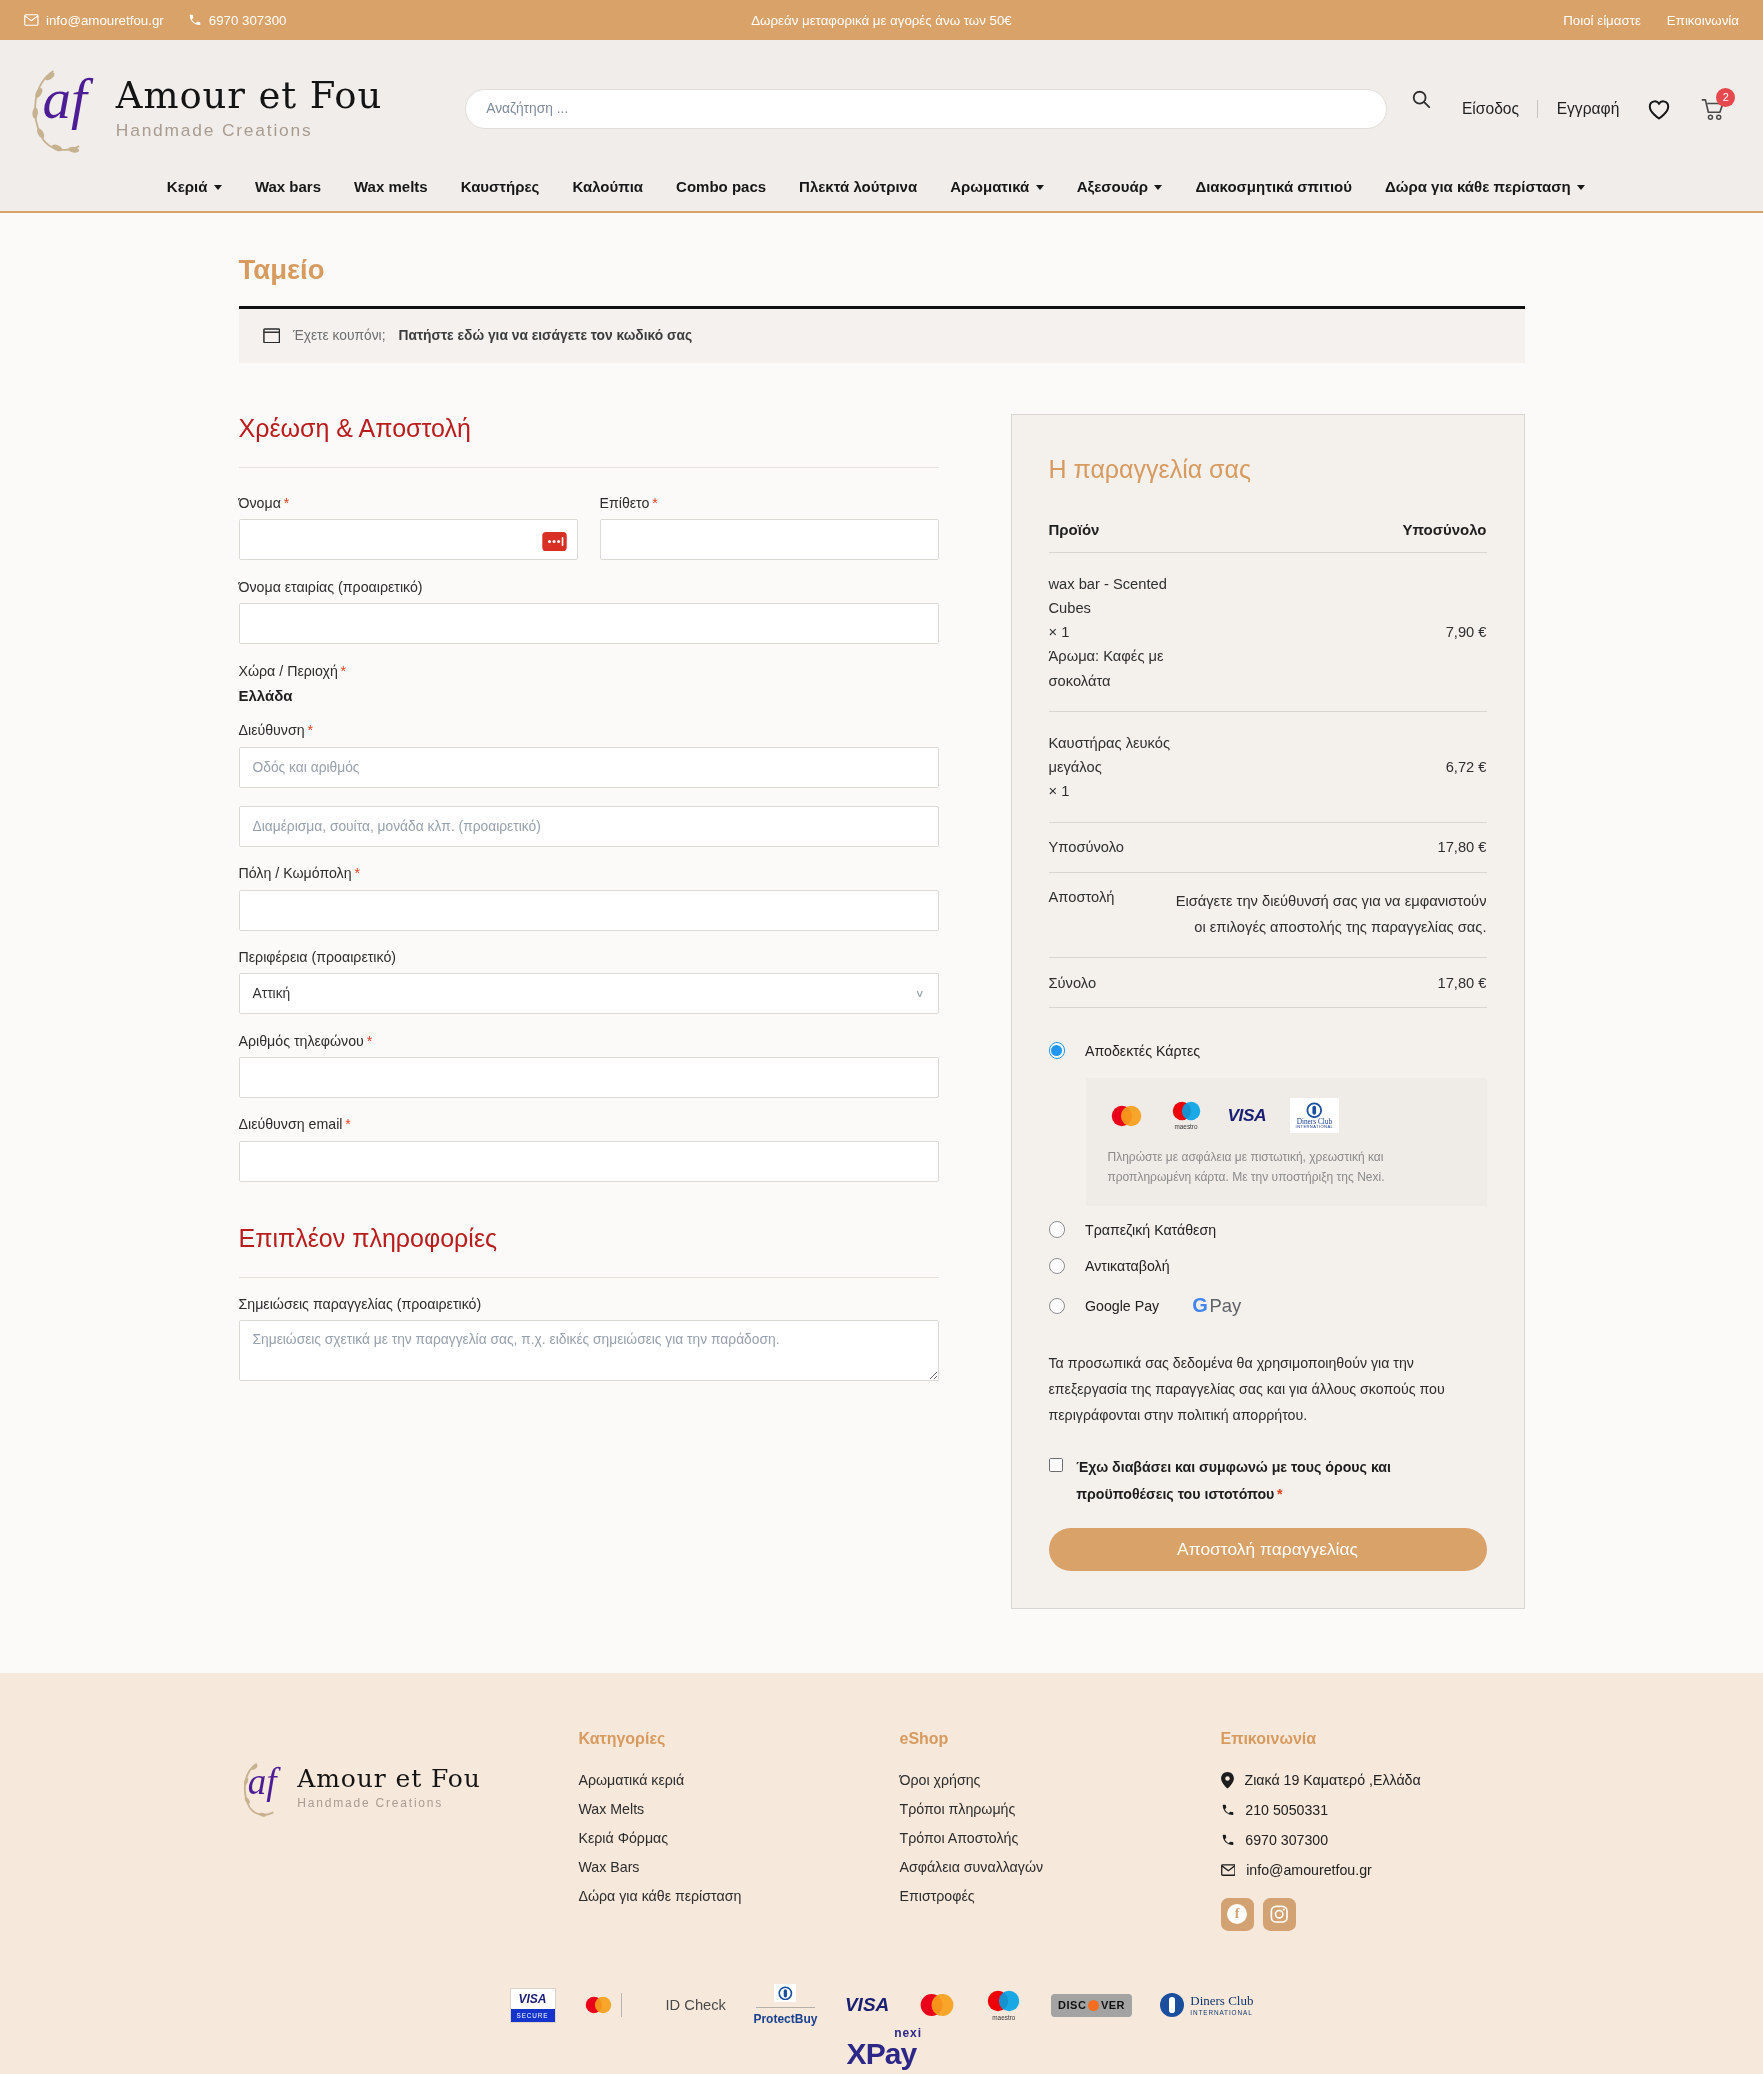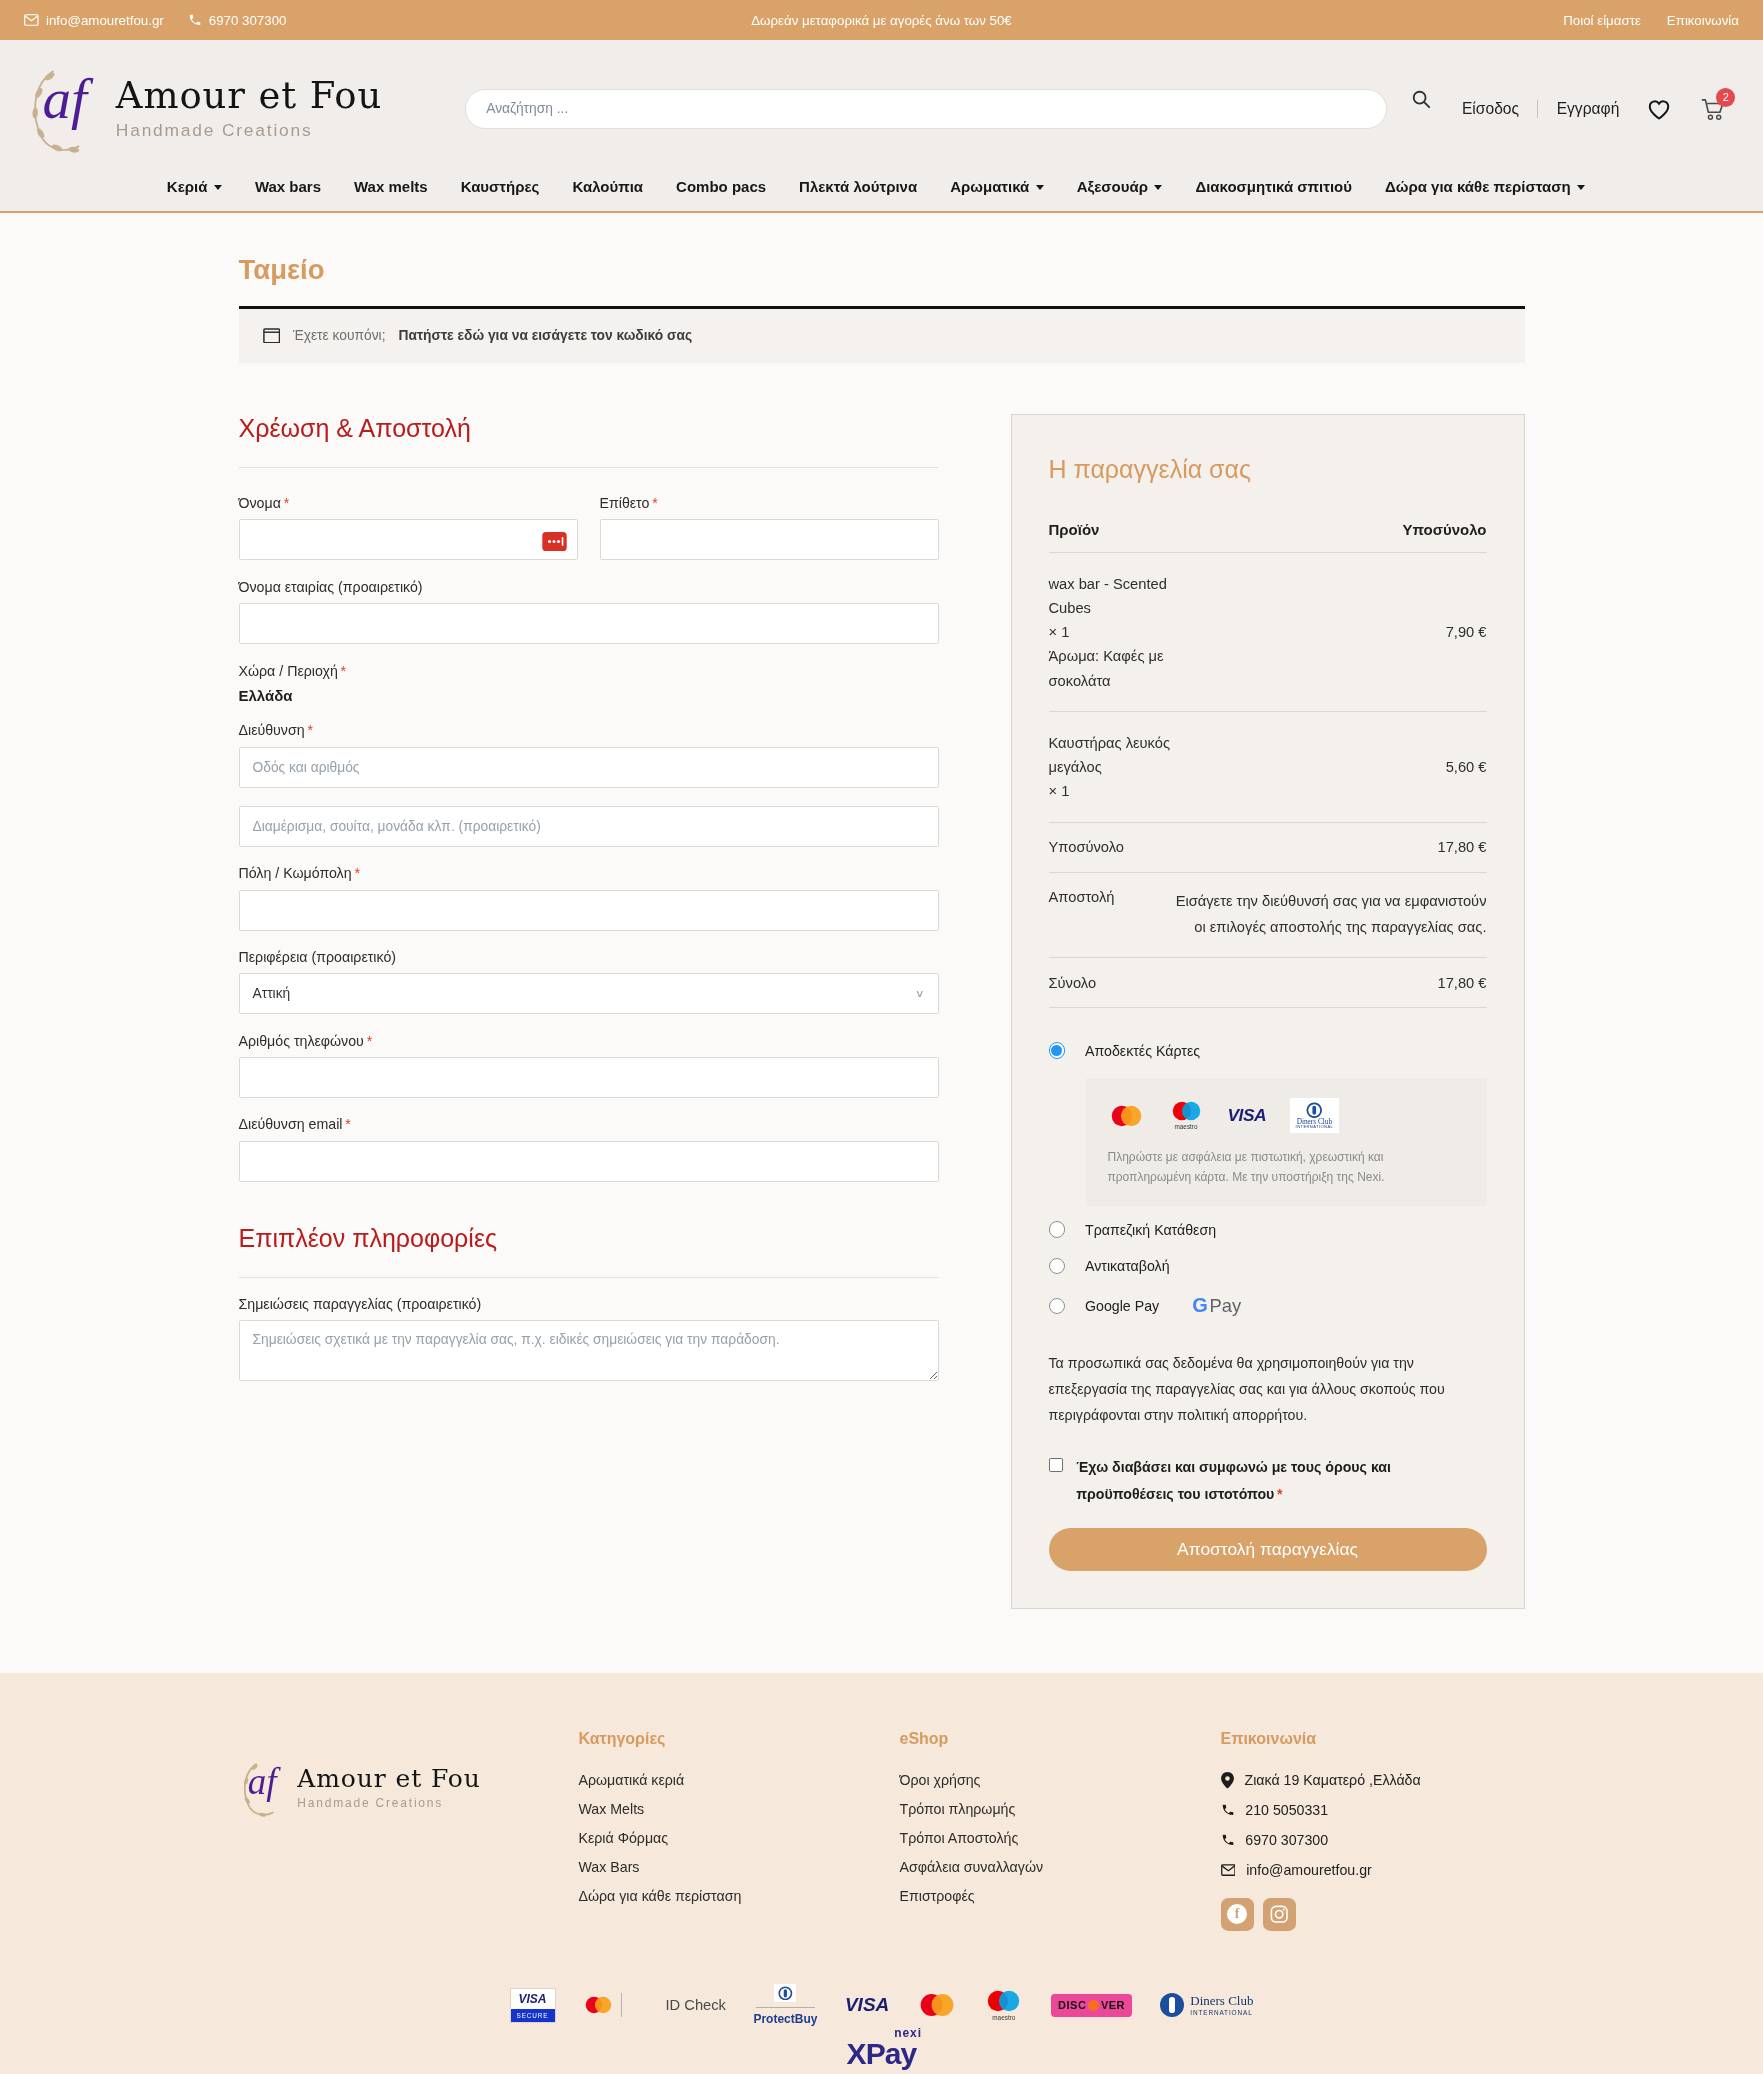--- a/index.html
+++ b/index.html
@@ -127,21 +127,21 @@
   .b-vs-top { background:#fff; width:100%; text-align:center; padding:3.7px 0 2.8px; color:#1A1F71; font-weight:700; font-style:italic; font-size:12px; }
   .b-vs-bot { background:#1434CB; width:100%; text-align:center; color:#fff; font-size:6.4px; padding:2.8px 0; letter-spacing:0.9px; }
   .b-idcheck { gap:7.3px; }
   .b-sep { width:0.9px; height:24px; background:#b9b4ae; }
   .b-idcheck-text { font-size:14.7px; color:#4a4a4a;padding-left:36px; }
   .b-protectbuy { flex-direction:column; gap:1.8px; }
   .b-pb-top { background:#fff; padding:1.8px 3.7px; }
   .b-pb-line { width:59px; height:0.9px; background:#b5b0aa; margin:2.8px 0; }
   .b-pb-text { font-size:12px; font-weight:700; color:#1B3F8F; }
   .b-visa { color:#1A1F71; font-weight:700; font-style:italic; font-size:19px; }
-  .b-discover { background:#ec4899; border-radius:3.7px; padding:5.5px 7.3px; gap:0.9px; font-size:11px; font-weight:800; color:#111; letter-spacing:0.5px; }
+  .b-discover { background:#a3a3a3; border-radius:3.7px; padding:5.5px 7.3px; gap:0.9px; font-size:11px; font-weight:800; color:#111; letter-spacing:0.5px; }
   .disc-o { width:11px; height:11px; border-radius:50%; background:#F76E20; display:inline-block; margin:0 0.9px; }
   .b-diners-intl { gap:6.4px; }
   .diners-circle { width:24px; height:24px; border-radius:50%; background:#1B4F9E; position:relative; }
   .diners-circle::after { content:""; position:absolute; left:9.2px; top:3.7px; width:5.5px; height:16.5px; background:#fff; border-radius:2.8px; }
   .b-di-text .l1 { font-family:"Liberation Serif", serif; font-size:13px; color:#14366e; line-height:1.1; }
   .b-di-text .l2 { font-size:6.4px; letter-spacing:0.9px; color:#14366e; }
   .xpay-wrap { text-align:center; padding:5.5px 0 39px; }
   .xpay { display:inline-block; position:relative; color:#2D2788; }
   .xpay .nexi { position:absolute; top:-11px; right:-5.5px; font-size:12px; font-weight:600; letter-spacing:0.9px; }
   .xpay .xpay-text { font-size:30px; font-weight:800; letter-spacing:-0.9px; }
@@ -385,21 +385,21 @@
             <div>Άρωμα: Καφές με σοκολάτα</div>
           </div>
           <div class="o-price">7,90 €</div>
         </div>
 
         <div class="o-item">
           <div class="o-name">
             <div>Καυστήρας λευκός μεγάλος</div>
             <div>× 1</div>
           </div>
-          <div class="o-price">5,60 €</div>
+          <div class="o-price">6,72 €</div>
         </div>
 
         <div class="o-row">
           <span class="r-label">Υποσύνολο</span>
           <span>17,80 €</span>
         </div>
 
         <div class="o-row o-ship">
           <span class="r-label">Αποστολή</span>
           <span class="ship-text">Εισάγετε την διεύθυνσή σας για να εμφανιστούν οι επιλογές αποστολής της παραγγελίας σας.</span>

